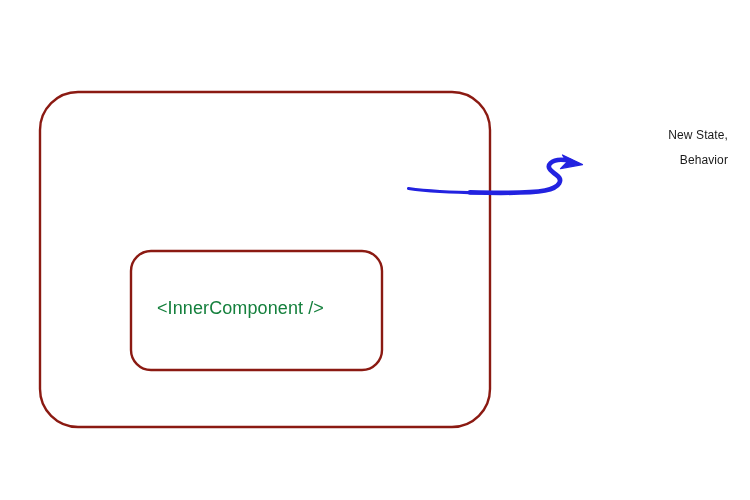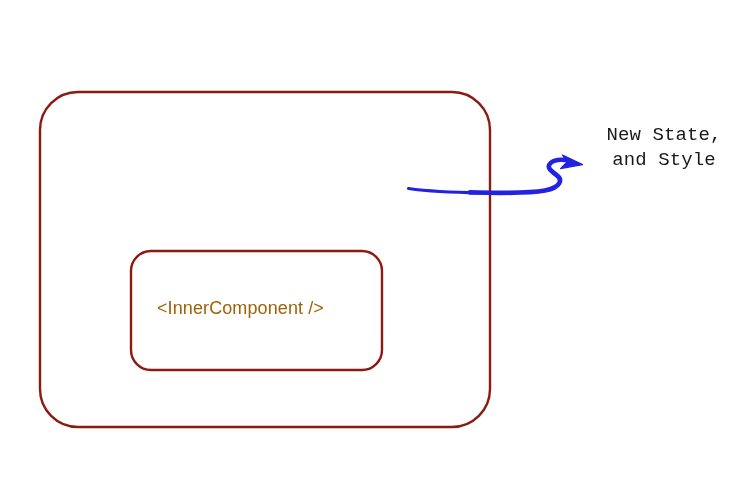--- a/index.html
+++ b/index.html
@@ -37,25 +37,24 @@
   #inner-label {
     left: 157px;
     top: 298px;
     font-size: 18px;
     line-height: 21px;
   }
   #annotation-label {
     left: 600px;
     top: 123px;
     width: 128px;
-    text-align: center;
+    text-align: right;
     white-space: normal;
-    font-size: 19px;
+    font-size: 12px;
     line-height: 24.5px;
-    font-family: Liberation Mono, monospace;
   }
   .ann-line { display: block; }
 </style>
 </head>
 <body>
 
 <div id="canvas" style="background: rgb(255, 255, 255);">
 
   <svg id="diagram-svg" viewBox="0 0 750 500">
 
@@ -68,20 +67,20 @@
       <path id="arrow-path" d="M 470 192.4
                C 500 193.2, 528 193.6, 545 190.5
                C 561 187.3, 563 179.5, 556.5 175.0
                C 550 170.4, 546.5 167.0, 550.5 163.2
                C 554.5 159.4, 562 159.0, 570.5 161.0" fill="none" stroke="#2222e0" stroke-width="4.6" stroke-linecap="round" stroke-linejoin="round"></path>
       <path id="arrow-head" d="M 582.5 164.6 L 562.5 155.0 L 566.8 162.2 L 560.5 168.6 Z" fill="#2222e0" stroke="#2222e0" stroke-width="1.2" stroke-linejoin="round"></path>
     </g>
   </svg>
 
 
-  <div class="label" id="inner-label" style="color: #a16207;">&lt;InnerComponent /&gt;</div>
+  <div class="label" id="inner-label" style="color: #15803d;">&lt;InnerComponent /&gt;</div>
 
   <div class="label" id="annotation-label" style="color: rgb(26, 26, 26);">
     <span class="ann-line">New State,</span>
-    <span class="ann-line">and Style</span>
+    <span class="ann-line">Behavior</span>
   </div>
 
 </div>
 
 </body></html>

